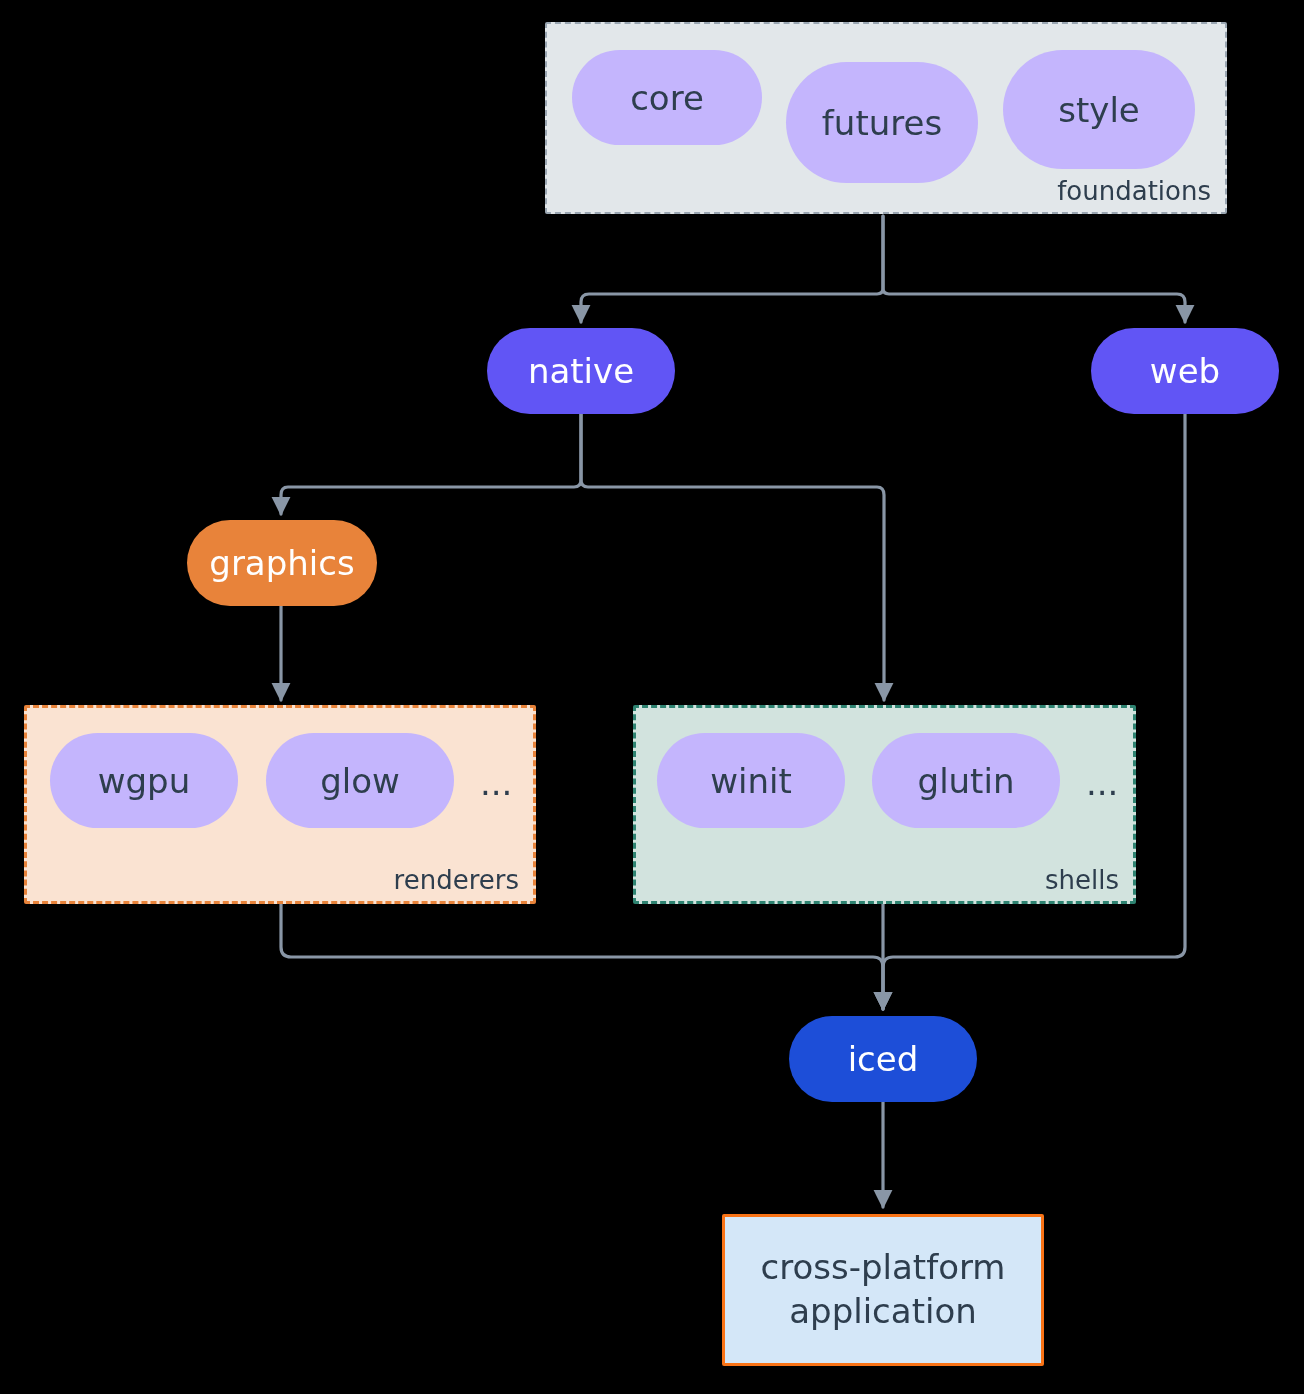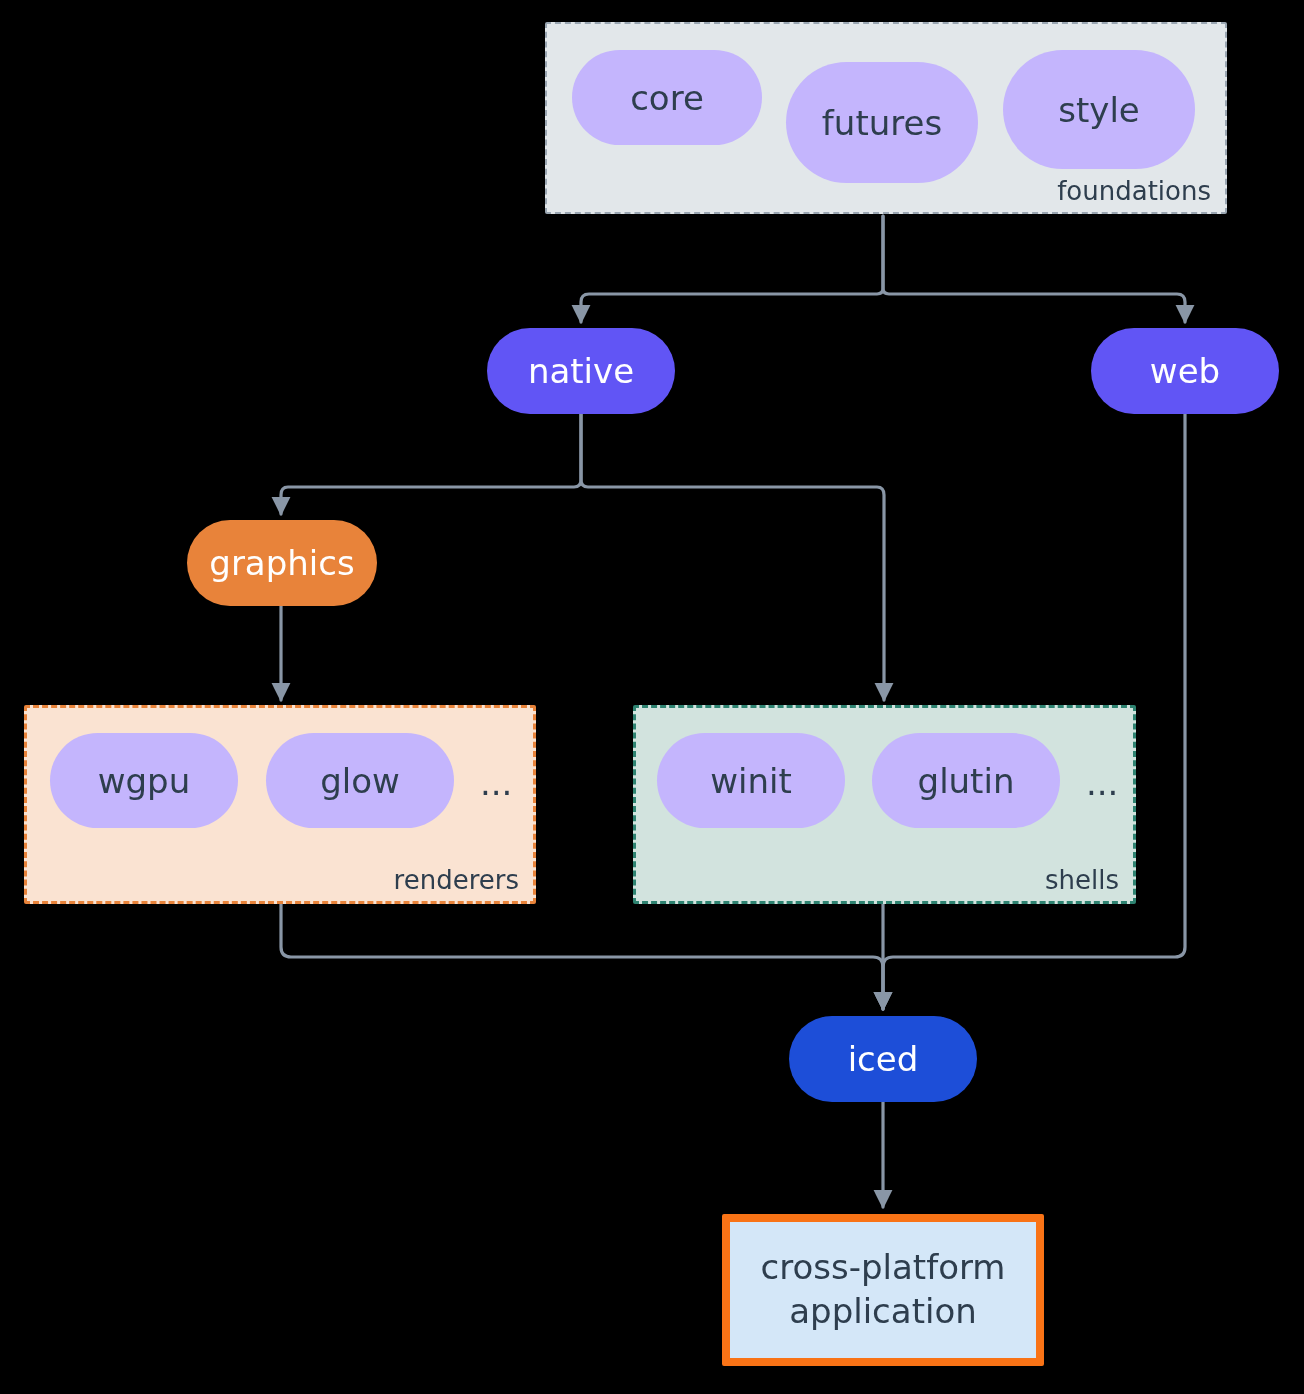--- a/index.html
+++ b/index.html
@@ -107,21 +107,21 @@
 
   
   .rectnode {
     position: absolute;
     box-sizing: border-box;
     display: flex;
     flex-direction: column;
     align-items: center;
     justify-content: center;
     background: #D4E7F8;
-    border: 8px solid #f97316;
+    border: 3px solid #f97316;
     border-radius: 2px;
     color: #2E3E4E;
     font-size: 34px;
     line-height: 1.28;
     text-align: center;
   }
 </style>
 </head>
 <body>
 

